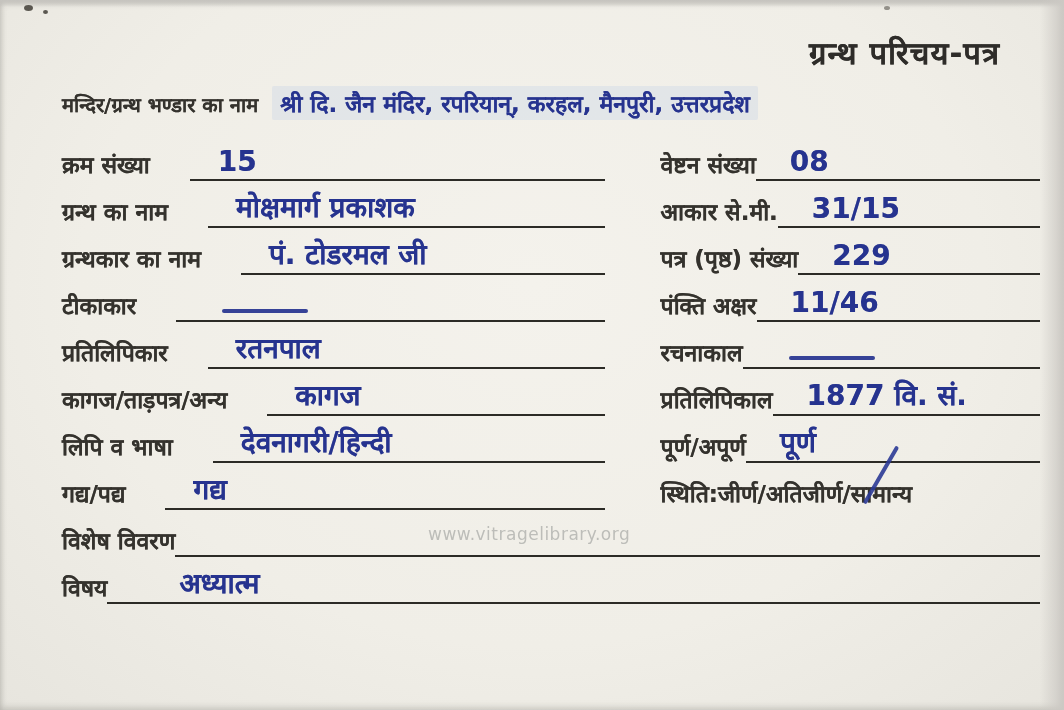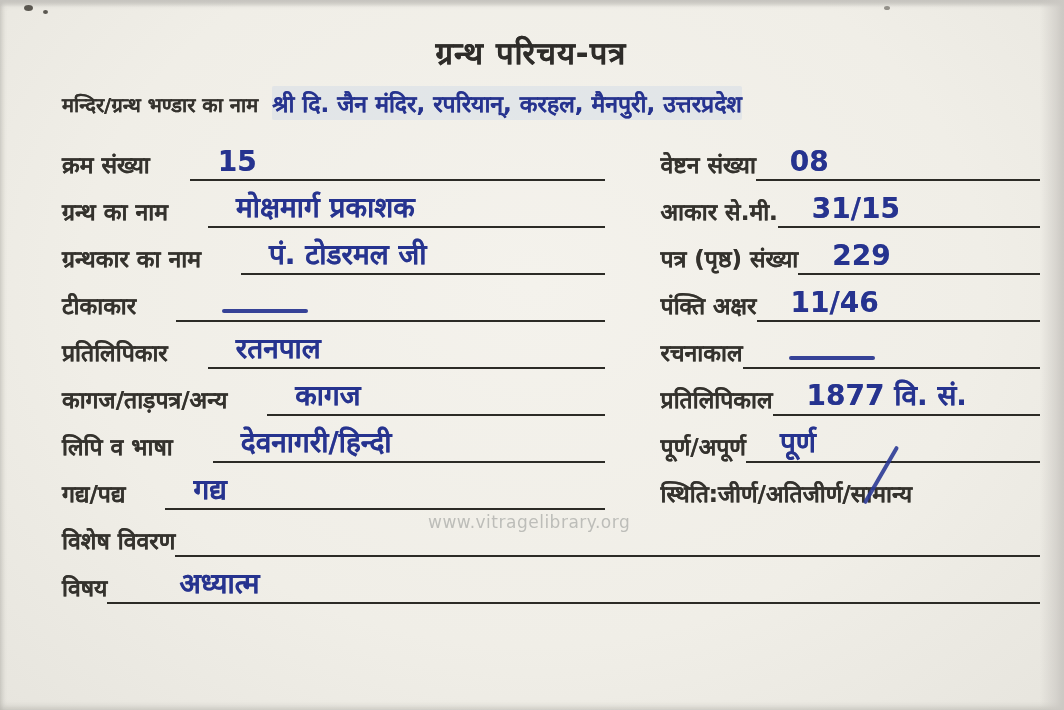--- a/index.html
+++ b/index.html
@@ -15,50 +15,50 @@
   .edge-top{position:absolute;top:0;left:0;width:100%;height:7px;
     background:linear-gradient(#c6c4bf,rgba(198,196,191,0));}
   .speck{position:absolute;background:#5a5750;border-radius:50%;filter:blur(.6px);}
   .speck.s1{left:24px;top:5px;width:9px;height:6px;}
   .speck.s2{left:43px;top:10px;width:5px;height:4px;}
   .speck.s3{left:884px;top:6px;width:6px;height:4px;opacity:.6;}
 
   .content{position:absolute;left:62px;right:24px;top:26px;z-index:2;}
 
   .title{
-    text-align:center;font-size:31px;font-weight:bold;color:#2e2c29;
+    text-align:right;font-size:31px;font-weight:bold;color:#2e2c29;
     letter-spacing:1px;line-height:46px;margin:4px 40px 10px 0;
     text-shadow:0 0 .6px rgba(46,44,41,.8);
   }
 
   .hdr{display:flex;align-items:baseline;height:44px;}
   .lbl{font-size:23px;font-weight:600;color:#34322d;white-space:nowrap;
        text-shadow:0 0 .5px rgba(52,50,45,.7);padding-bottom:1px;}
   .hdr .lbl{font-size:20px;}
   .blue{color:#26338f;font-weight:bold;text-shadow:0 0 .4px rgba(38,51,143,.6);}
-  .hdr .blue{font-size:23px;margin-left:14px;padding:1px 0;
+  .hdr .blue{font-size:23px;margin-left:14px;padding:1px 8px;
        background:rgba(188,204,230,.28);border-radius:2px;white-space:nowrap;}
 
   .rows{margin-top:4px;}
   .frow{display:flex;height:47px;}
   .cell{display:flex;align-items:flex-end;box-sizing:border-box;}
   .cell.l{width:56.5%;padding-right:10px;gap:40px;}
   .cell.r{flex:1;margin-left:46px;}
   .fill{flex:1;display:flex;align-items:flex-end;min-width:18px;
         border-bottom:2px solid #2c2b26;position:relative;}
   .fill.noline{border-bottom:none;}
   .val{font-size:28px;margin:0 0 1px 28px;white-space:nowrap;}
   .cell.r .val{margin-left:34px;}
   .dash{width:86px;height:4px;background:#26338f;border-radius:2px;
         margin:0 0 7px 46px;opacity:.92;}
   .marked{position:relative;display:inline-block;}
   .slash{position:absolute;left:46%;top:-35px;width:4px;height:66px;
          background:#2b3a96;border-radius:2px;transform:rotate(30deg);opacity:.9;}
 
-  .watermark{position:absolute;left:428px;top:512px;z-index:1;
+  .watermark{position:absolute;left:428px;top:524px;z-index:1;
     font-size:17px;color:#b4b5b1;letter-spacing:.5px;opacity:.85;}
 </style>
 </head>
 <body>
 
 <div class="scan">
   <div class="edge-top"></div>
   <div class="edge-right"></div>
   <div class="speck s1"></div>
   <div class="speck s2"></div>

